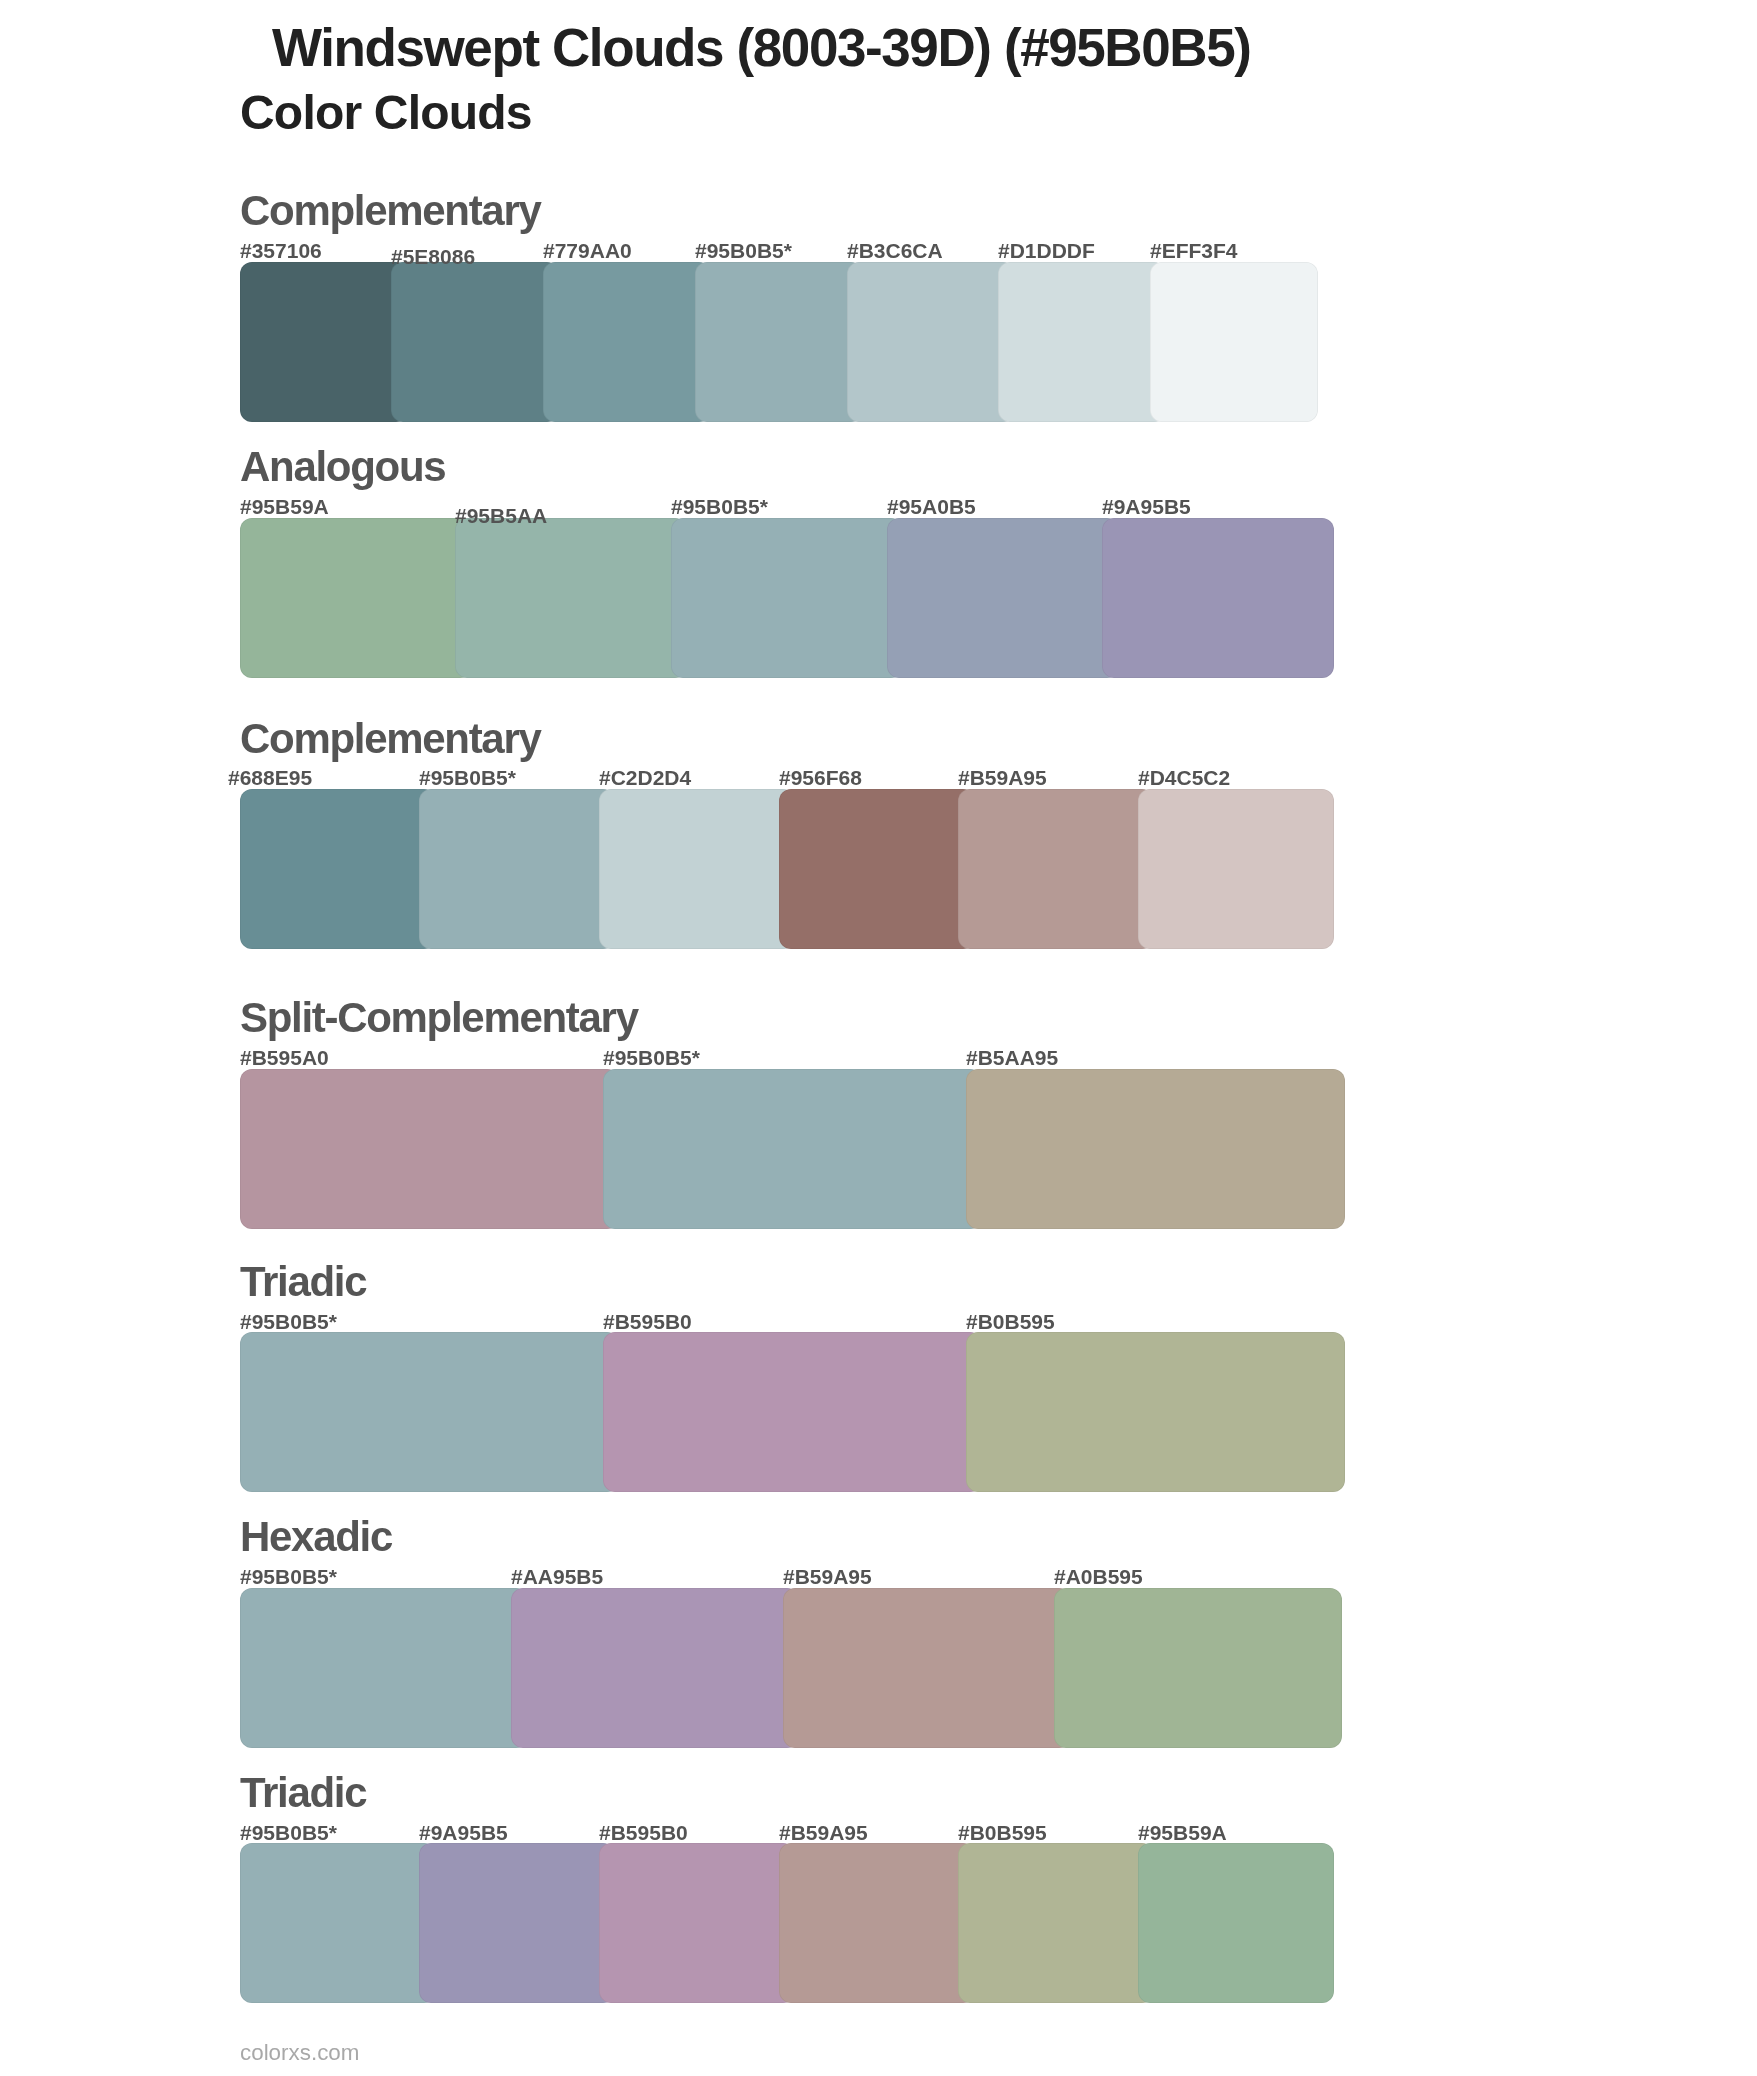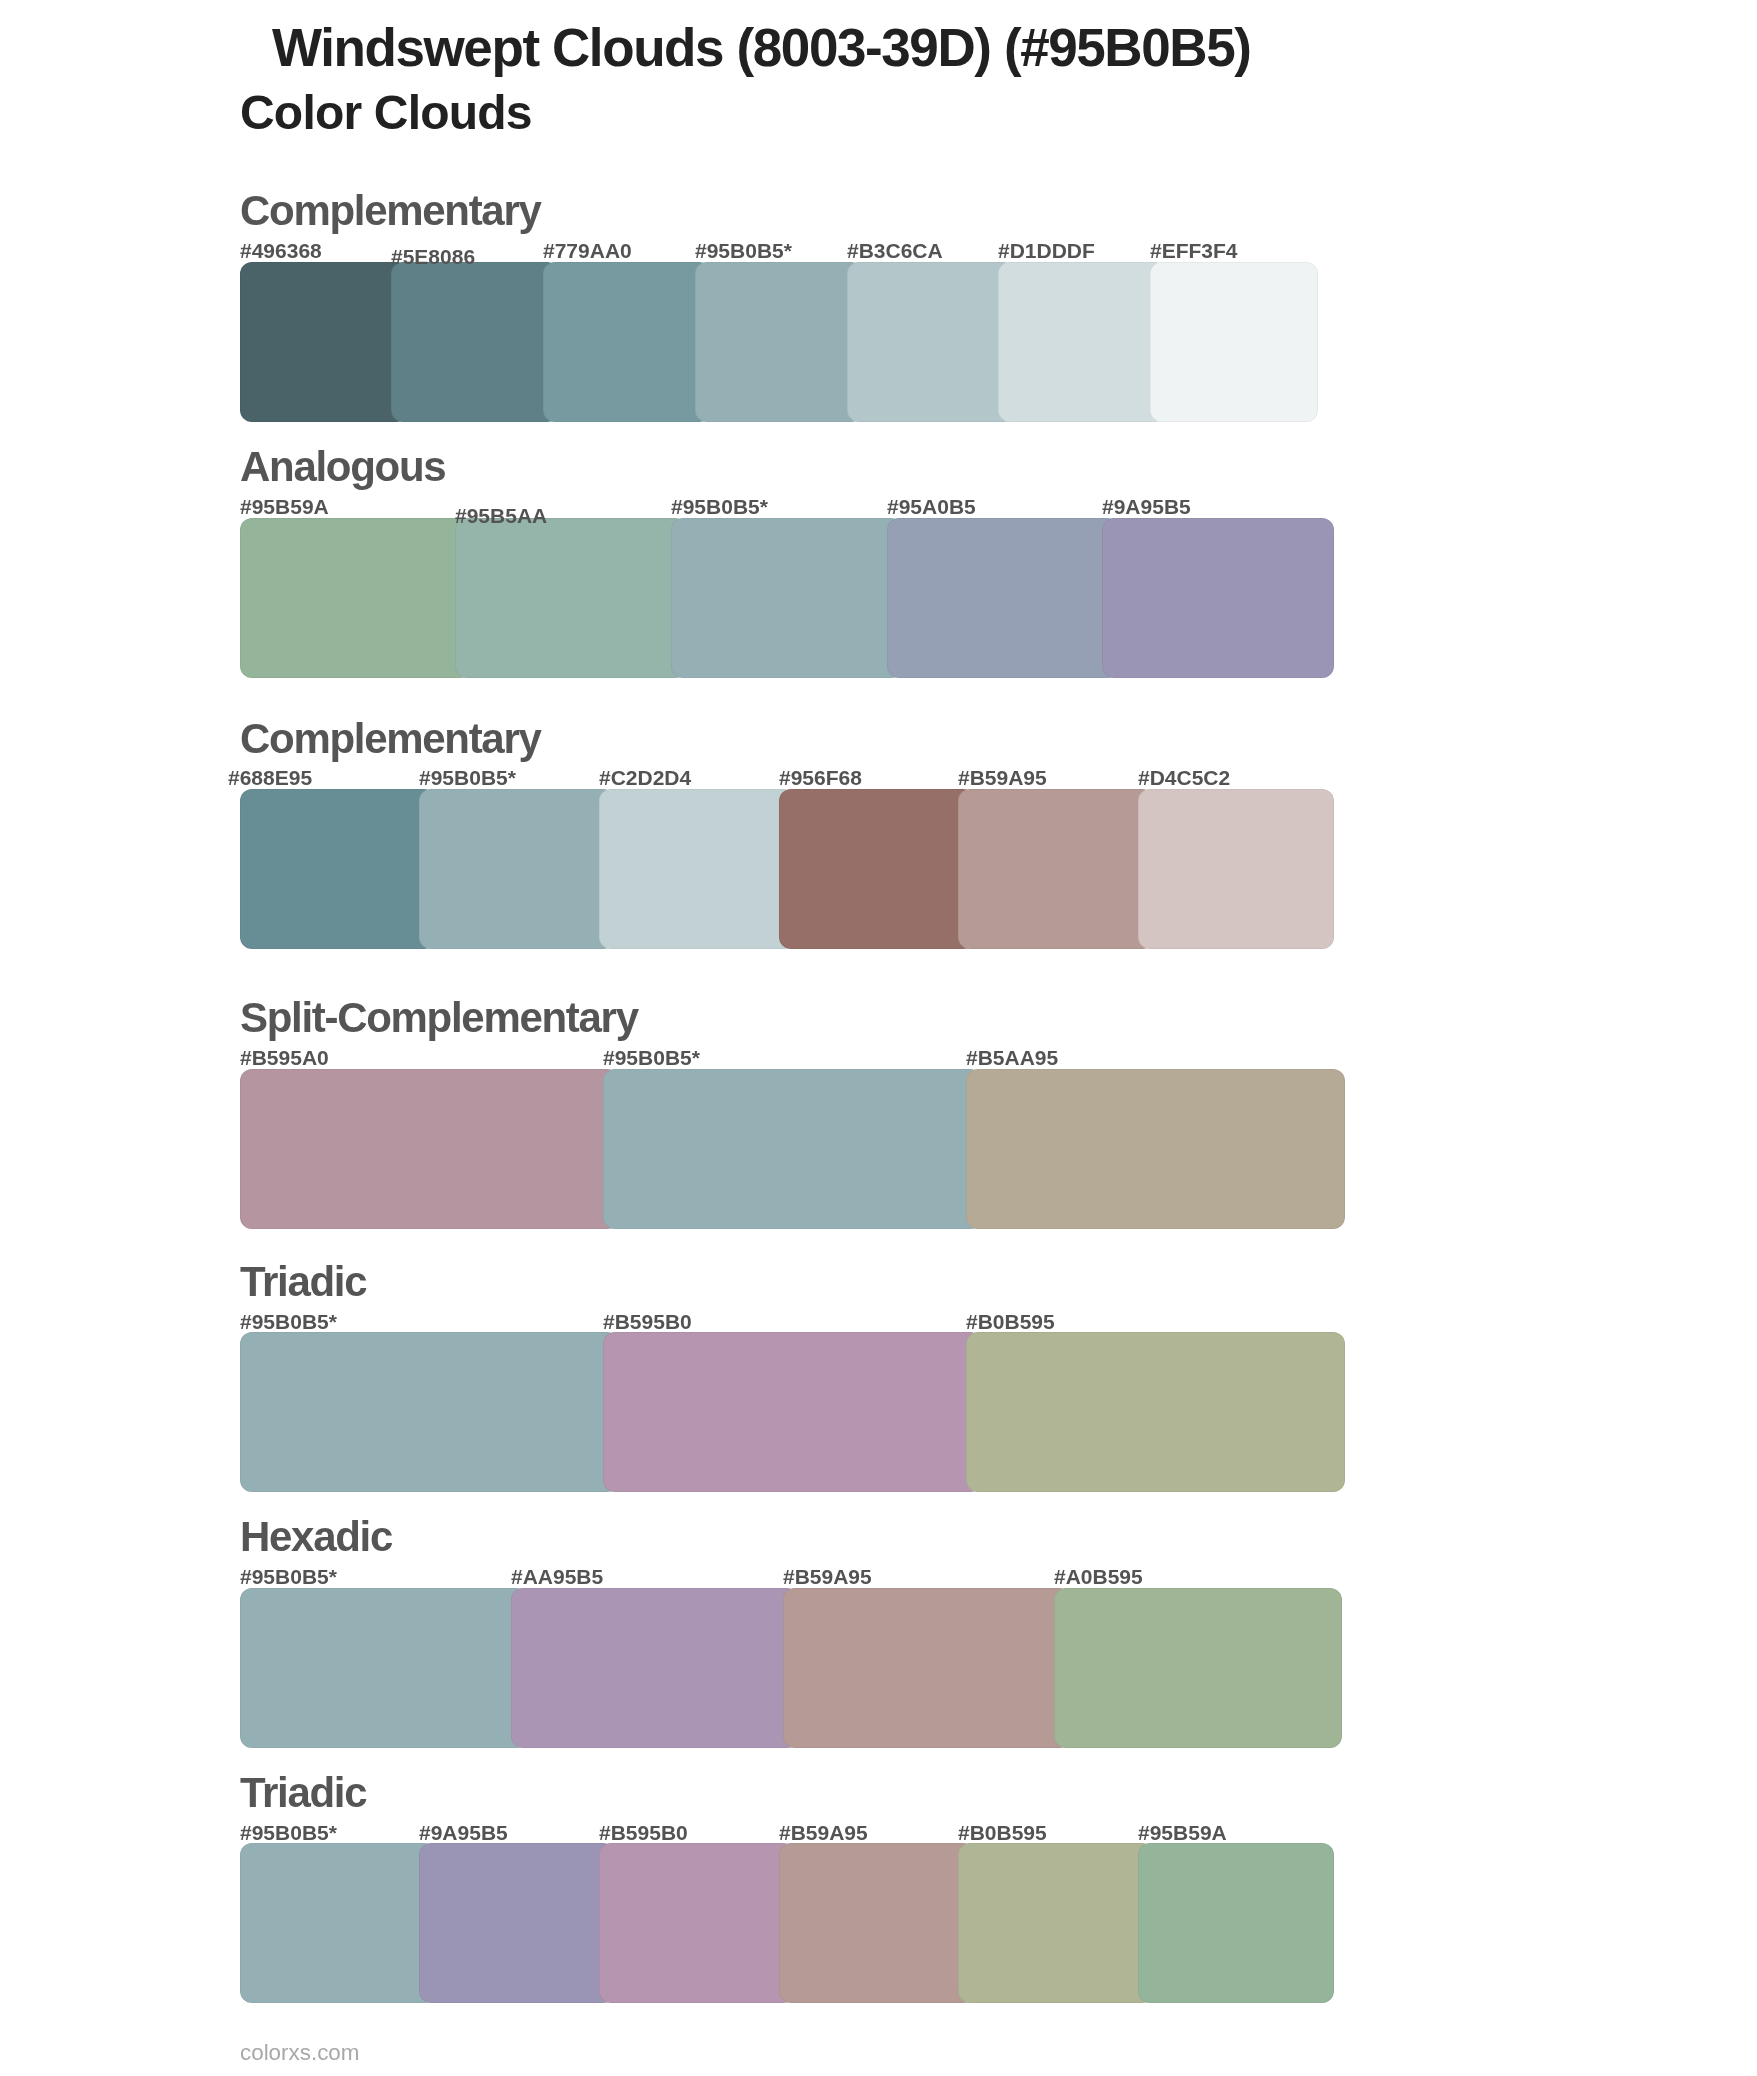--- a/index.html
+++ b/index.html
@@ -49,21 +49,21 @@
 </head>
 <body>
 
 <div class="page">
   <h1 class="title">Windswept Clouds (8003-39D) (#95B0B5)</h1>
   <h2 class="subtitle">Color Clouds</h2>
 
   <section class="palette-section">
     <h2 class="sec-title" style="top:190px">Complementary</h2>
     <div class="label-row">
-      <span class="hexlabel" style="left:240px;top:240px">#496368</span>
+      <span class="hexlabel" style="left:240px;top:240px">#357106</span>
       <span class="hexlabel" style="left:391px;top:246px">#5E8086</span>
       <span class="hexlabel" style="left:543px;top:240px">#779AA0</span>
       <span class="hexlabel" style="left:695px;top:240px">#95B0B5*</span>
       <span class="hexlabel" style="left:847px;top:240px">#B3C6CA</span>
       <span class="hexlabel" style="left:998px;top:240px">#D1DDDF</span>
       <span class="hexlabel" style="left:1150px;top:240px">#EFF3F4</span>
     </div>
     <div class="swatch-row">
       <div class="swatch" style="left: 240px; top: 262px; width: 168px; z-index: 10; background-color: rgb(73, 99, 104);"></div>
       <div class="swatch" style="left: 391px; top: 262px; width: 168px; z-index: 11; background-color: rgb(94, 128, 134);"></div>

